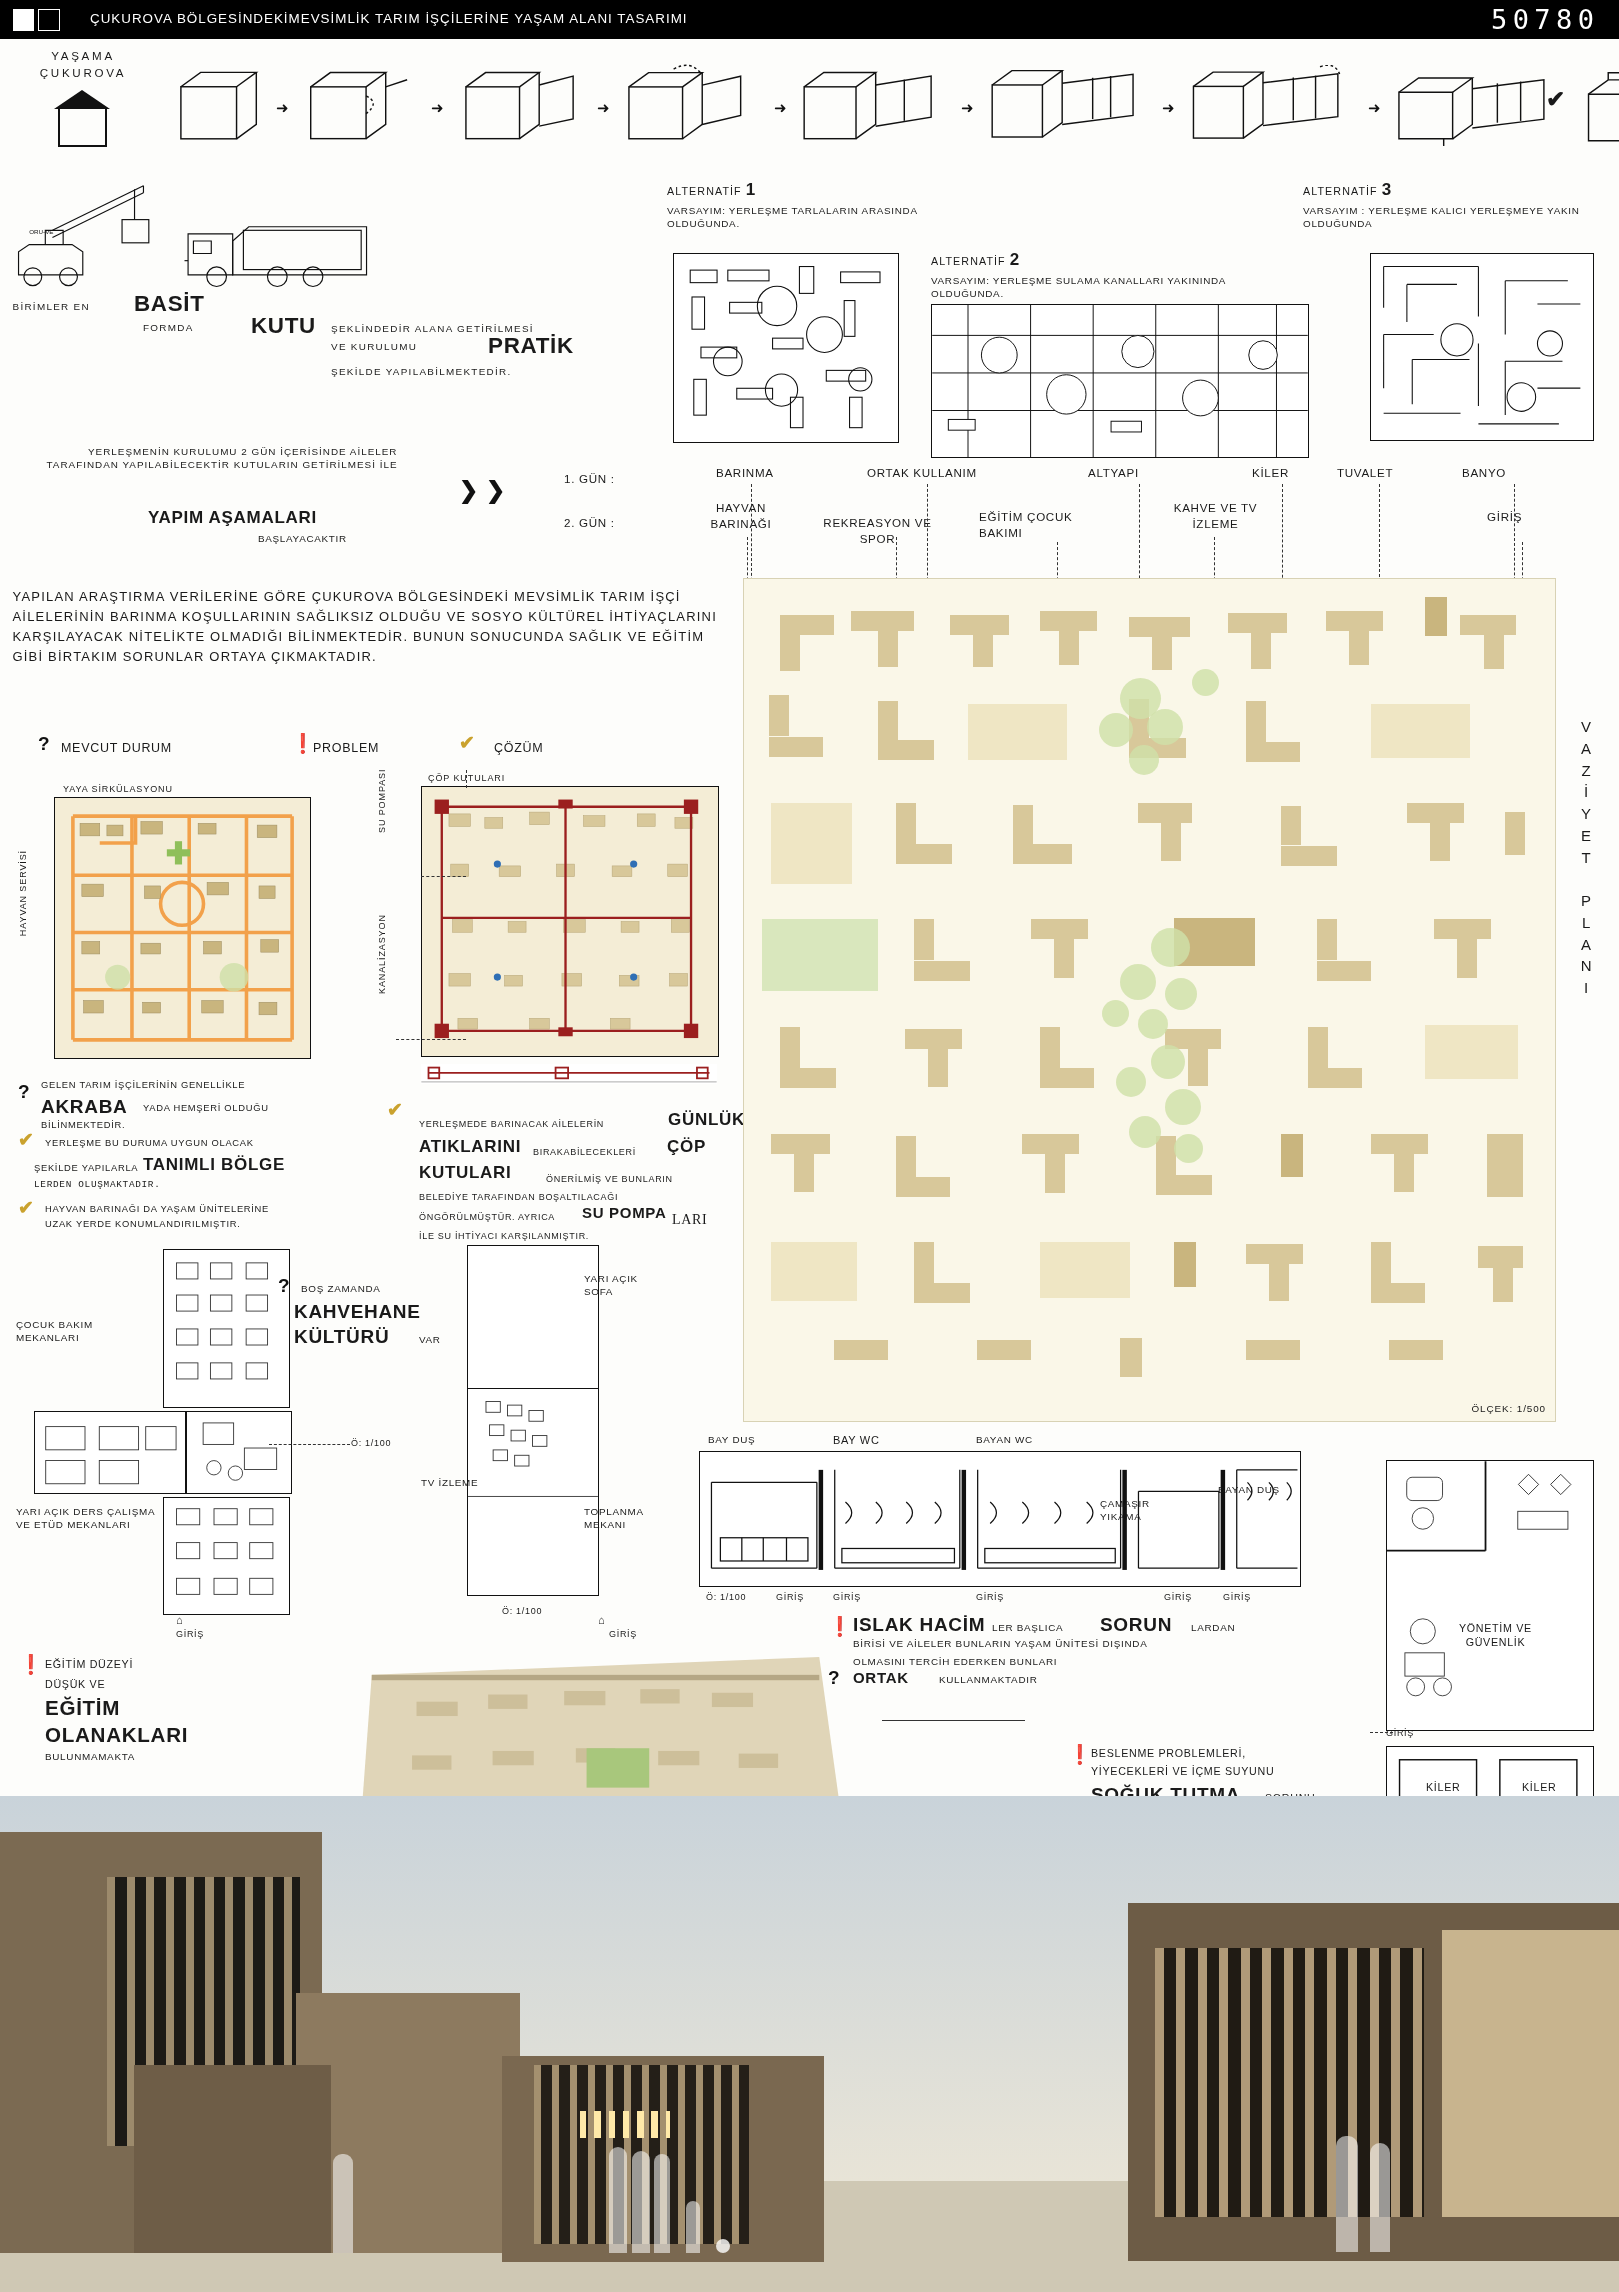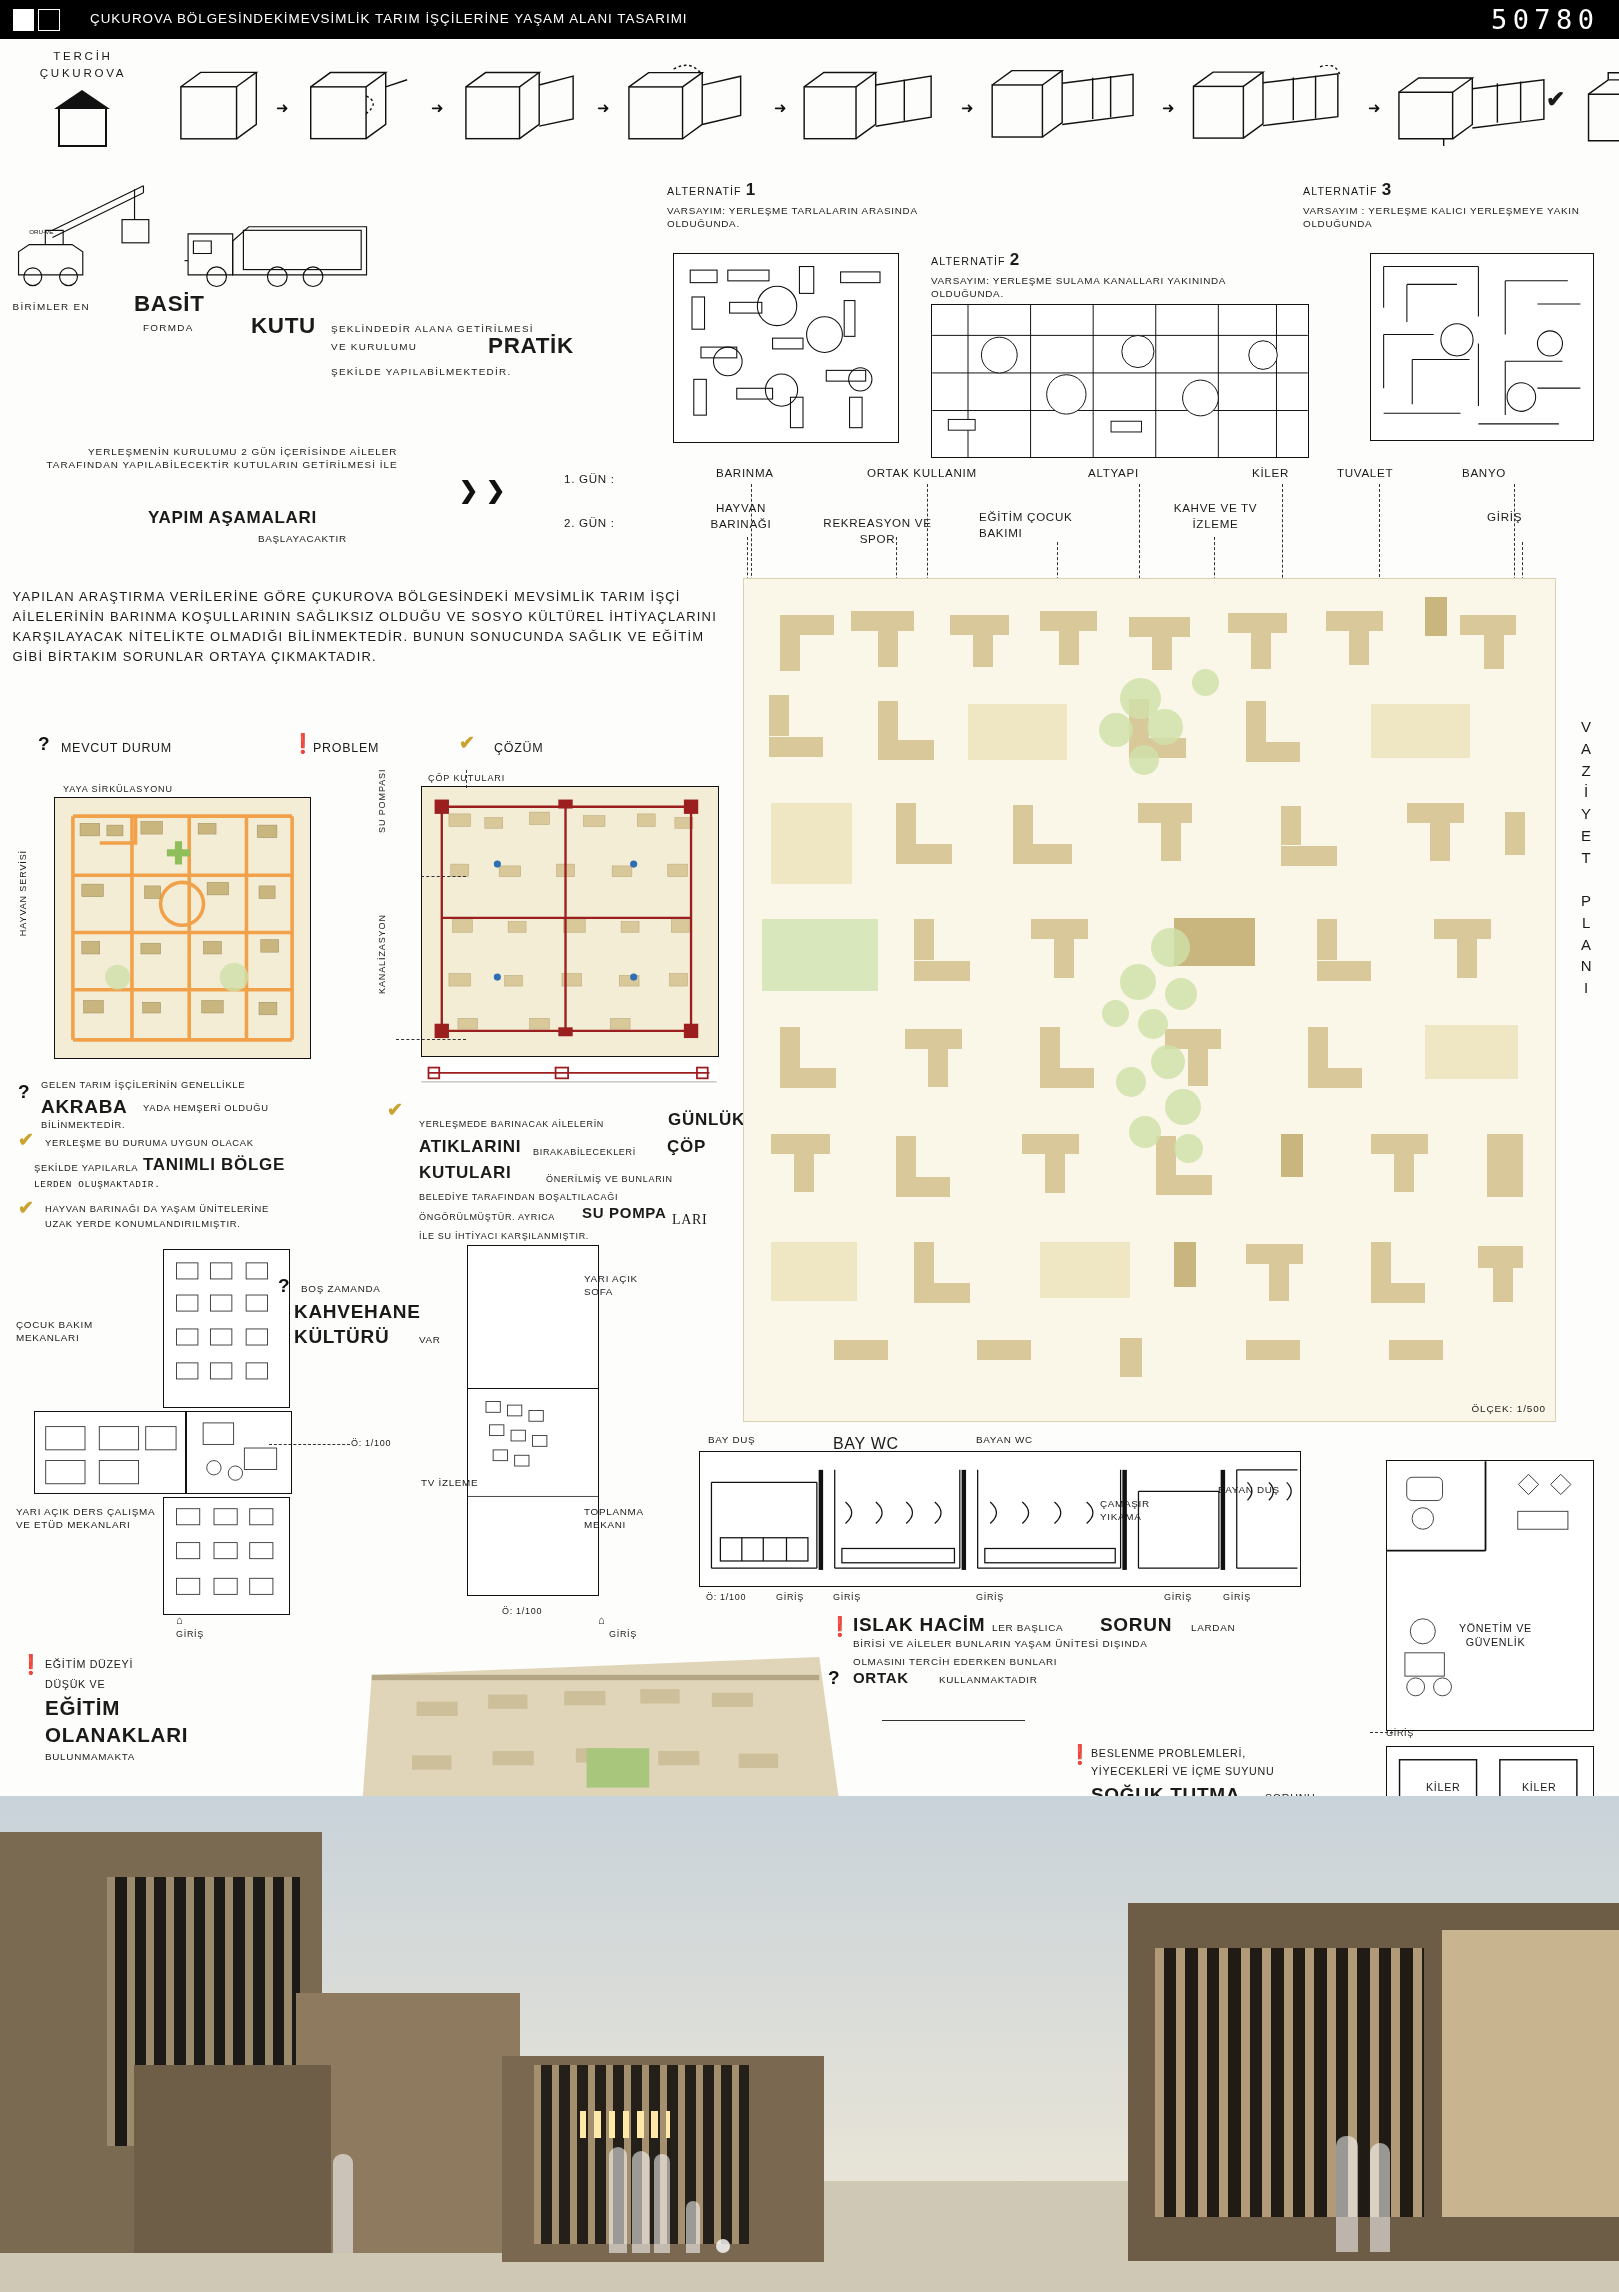--- a/index.html
+++ b/index.html
@@ -79,21 +79,21 @@
 <div class="board">
 
   <div class="hdr">
     <div class="sq sq1"></div>
     <div class="sq sq2"></div>
     <div class="title">ÇUKUROVA BÖLGESİNDEKİMEVSİMLİK TARIM İŞÇİLERİNE YAŞAM ALANI TASARIMI</div>
     <div class="code">50780</div>
   </div>
 
   <div class="unit-label">
-    <div>TERCİH</div>
+    <div>YAŞAMA</div>
     <div>ÇUKUROVA</div>
   </div>
   <div class="house">
     <div class="roof"></div>
       <div class="body"></div>
   </div>
 
   <div class="cubes">
 
     <div class="cubebox" style="left:9px;top:19.7px;">
@@ -735,21 +735,21 @@
       </g>
       <g fill="#111">
           <rect x="132" y="20" width="5" height="112"></rect>
           <rect x="292" y="20" width="5" height="112"></rect>
         <rect x="472" y="20" width="5" height="112"></rect>
           <rect x="582" y="20" width="5" height="112"></rect>
         </g>
     </svg>
   </div>
   <div class="t cap" style="left:708px;top:1433px;font-size:9.9px;">BAY DUŞ</div>
-  <div class="t cap" style="left:833px;top:1433px;font-size:16px;">BAY WC</div>
+  <div class="t cap" style="left:833px;top:1433px;font-size:11px;">BAY WC</div>
   <div class="t cap" style="left:976px;top:1433px;font-size:9.9px;">BAYAN WC</div>
   <div class="t cap" style="left:1100px;top:1497px;width:81px;font-size:9.9px;">ÇAMAŞIR YIKAMA</div>
   <div class="t cap" style="left:1218px;top:1483px;width:63px;font-size:9.9px;">BAYAN DUŞ</div>
   <div class="t cap" style="left:706px;top:1591px;font-size:9px;">Ö: 1/100</div>
   <div class="t cap" style="left:776px;top:1591px;font-size:9px;">GİRİŞ</div>
   <div class="t cap" style="left:833px;top:1591px;font-size:9px;">GİRİŞ</div>
   <div class="t cap" style="left:976px;top:1591px;font-size:9px;">GİRİŞ</div>
   <div class="t cap" style="left:1164px;top:1591px;font-size:9px;">GİRİŞ</div>
   <div class="t cap" style="left:1223px;top:1591px;font-size:9px;">GİRİŞ</div>
 

